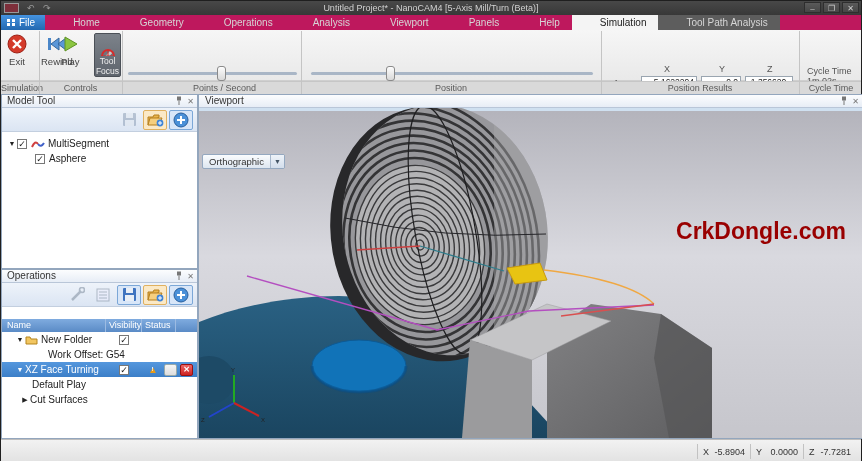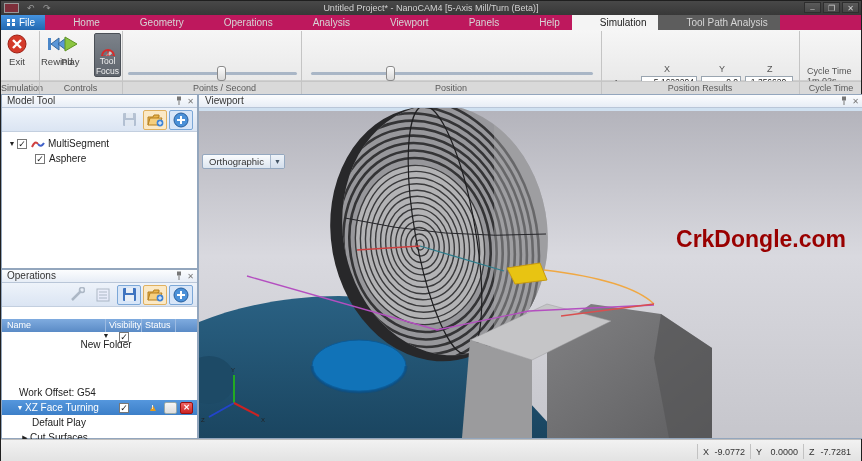--- a/index.html
+++ b/index.html
@@ -75,21 +75,21 @@
 
   
   .viewport { position:absolute; left:197px; top:93px; width:665px; height:345px; border:1px solid #93a6bd; background:#c8c8ce; }
   .vp-header { height:13px; background:linear-gradient(#fcfdfe,#e7edf6); border-bottom:1px solid #b9c6d8;
                font-size:10px; padding-left:6px; line-height:12px; position:relative; }
   .vp-content { position:relative; width:663px; height:330px; }
   .ortho-btn { position:absolute; left:3px; top:2px; height:15px; display:flex; z-index:5;
                border:1px solid #94a8c0; border-radius:2px; background:linear-gradient(#fafcfe,#dde6f0); font-size:9.5px;margin-top:44px; }
   .ortho-btn .lbl { padding:0 6px; line-height:13px; color:#333; }
   .ortho-btn .arrow { width:14px; border-left:1px solid #a8b8cc; text-align:center; line-height:13px; font-size:7px; color:#456; background:linear-gradient(#eef3f9,#d3deec); }
-  .watermark { position:absolute; top:118px; right:16px; font-size:23px; font-weight:bold; color:#990000; z-index:4;
+  .watermark { position:absolute; top:110px; right:16px; font-size:23px; font-weight:bold; color:#990000; z-index:4;
                font-family:"Liberation Sans",sans-serif; }
 
   
   .statusbar { position:absolute; left:0; top:438px; width:100%; height:23px; background:linear-gradient(#f2f2f2,#e2e2e2);
                border-top:1px solid #bdbdbd; }
   .coords { position:absolute; right:5px; top:4px; display:flex; }
   .coord-cell { width:53px; height:15px; border-left:1px solid #c2c2c2; font-size:9px; color:#333;
                 display:flex; justify-content:space-between; align-items:center; padding:0 5px; }
 </style>
 </head>
@@ -305,29 +305,29 @@
             <path d="M8 4 L8 12 M4 8 L12 8" stroke="#fff" stroke-width="2"></path>
         </svg>
       </span>
     </div>
     <div class="colheader">
       <span style="width:104px;">Name</span>
       <span style="width:36px; padding-left:3px;">Visibility</span>
       <span style="width:34px; padding-left:3px;">Status</span>
     </div>
     <div class="tree">
-      <div class="trow" style="padding-left:13px;flex-direction:column;">
+      <div class="trow" style="padding-left:13px;">
         <span class="exp">▼</span>
         <svg width="13" height="10" style="margin-right:3px;">
           <path d="M1 2 L5 2 L6 4 L12 4 L12 9 L1 9 Z" fill="#f2c661" stroke="#b5851e"></path>
         </svg>
         <span>New Folder</span>
         <span class="cb" style="position:absolute; left:117px;">✓</span>
       </div>
-      <div class="trow" style="padding-left:17px;margin-top:38px;">
+      <div class="trow" style="padding-left:46px;">
         <span>Work Offset: G54</span>
       </div>
       <div class="trow sel-row" style="padding-left:13px;">
         <span class="exp" style="color:#fff;">▼</span>
         <span>XZ Face Turning</span>
         <span class="cb" style="position:absolute; left:117px;">✓</span>
         <span class="warn" style="position:absolute; left:146px;">▲<span style="position:absolute; left:3.5px; top:2px; font-size:6px; color:#fff;">!</span></span>
         <span class="mini-btn" style="position:absolute; left:162px;"></span>
         <span class="mini-btn red" style="position:absolute; left:178px;">✕</span>
       </div>
@@ -446,21 +446,21 @@
           <text x="62" y="314">X</text>
         </g>
       </svg>
     </div>
   </div>
 
   <div class="statusbar">
     <div class="coords">
       <span class="coord-cell">
         <span>X</span>
-          <span>-9.0772</span>
+          <span>-5.8904</span>
       </span>
       <span class="coord-cell">
         <span>Y</span>
           <span>0.0000</span>
       </span>
       <span class="coord-cell">
         <span>Z</span>
           <span>-7.7281</span>
       </span>
     </div>

